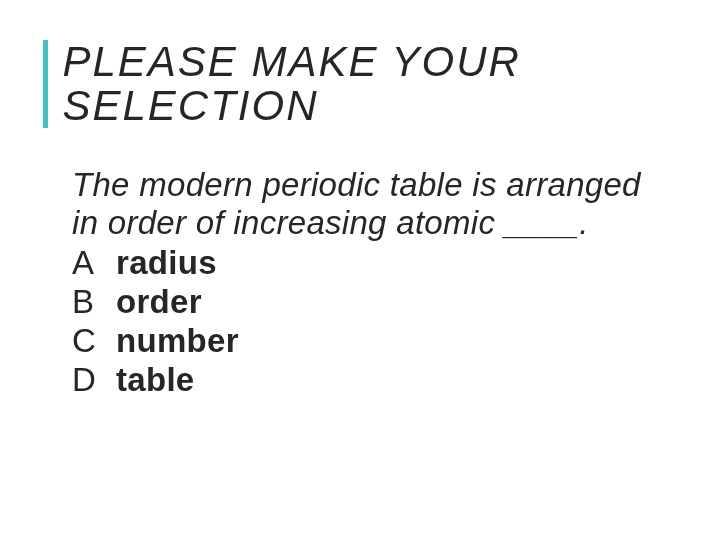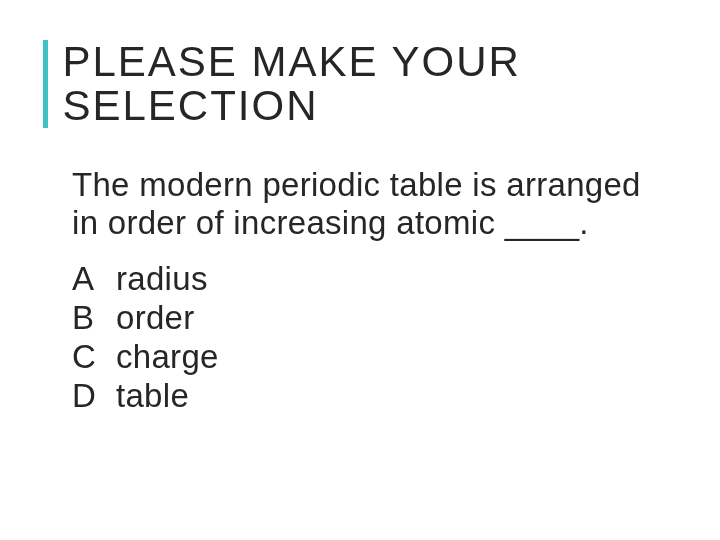--- a/index.html
+++ b/index.html
@@ -26,52 +26,55 @@
       width: 6px;
       background: #3fc0c4;
       margin-right: 14px;
     }
     .title-text {
       font-size: 42px;
       font-weight: 400;
       color: #262626;
       letter-spacing: 2px;
       line-height: 1.05;
+      font-style: italic;
     }
     .content-block {
       position: absolute;
       top: 166px;
       left: 72px;
       right: 60px;
     }
     .question-text {
       font-size: 33px;
       font-weight: 400;
       color: #262626;
       line-height: 1.15;
       letter-spacing: 0.3px;
-      margin-bottom: 18px;
+      margin-bottom: 2px;
+      font-style: italic;
     }
     .options {
       margin-top: 0;
     }
     .option-row {
       display: flex;
       font-size: 33px;
       font-weight: 400;
       color: #262626;
       line-height: 1.18;
       letter-spacing: 0.3px;
     }
     .option-letter {
       width: 44px;
       flex-shrink: 0;
     }
     .option-text {
       flex: 1;
+      font-weight: bold;
     }
   </style>
 </head>
 <body>
 
 <div class="title-block">
   <div class="title-accent"></div>
   <div class="title-text">PLEASE MAKE YOUR SELECTION</div>
 </div>
 
@@ -81,20 +84,20 @@
     <div class="option-row">
       <div class="option-letter">A</div>
       <div class="option-text">radius</div>
     </div>
     <div class="option-row">
       <div class="option-letter">B</div>
       <div class="option-text">order</div>
     </div>
     <div class="option-row">
       <div class="option-letter">C</div>
-      <div class="option-text">charge</div>
+      <div class="option-text">number</div>
     </div>
     <div class="option-row">
       <div class="option-letter">D</div>
       <div class="option-text">table</div>
     </div>
   </div>
 </div>
 
 </body></html>

